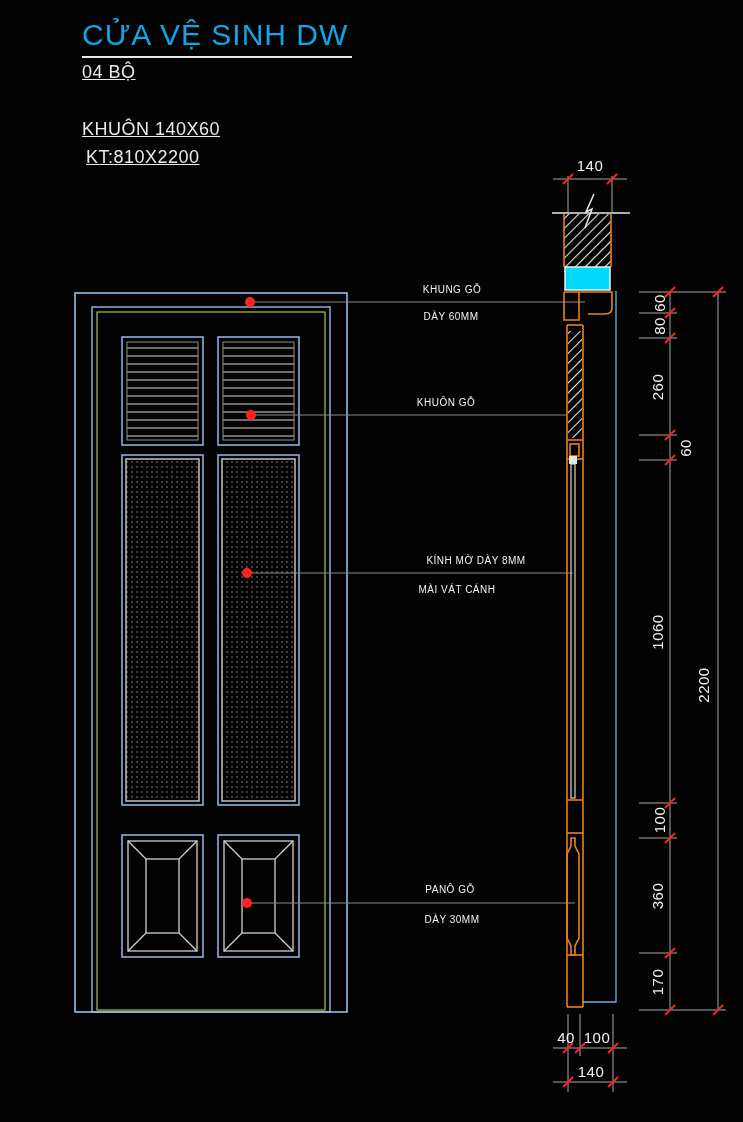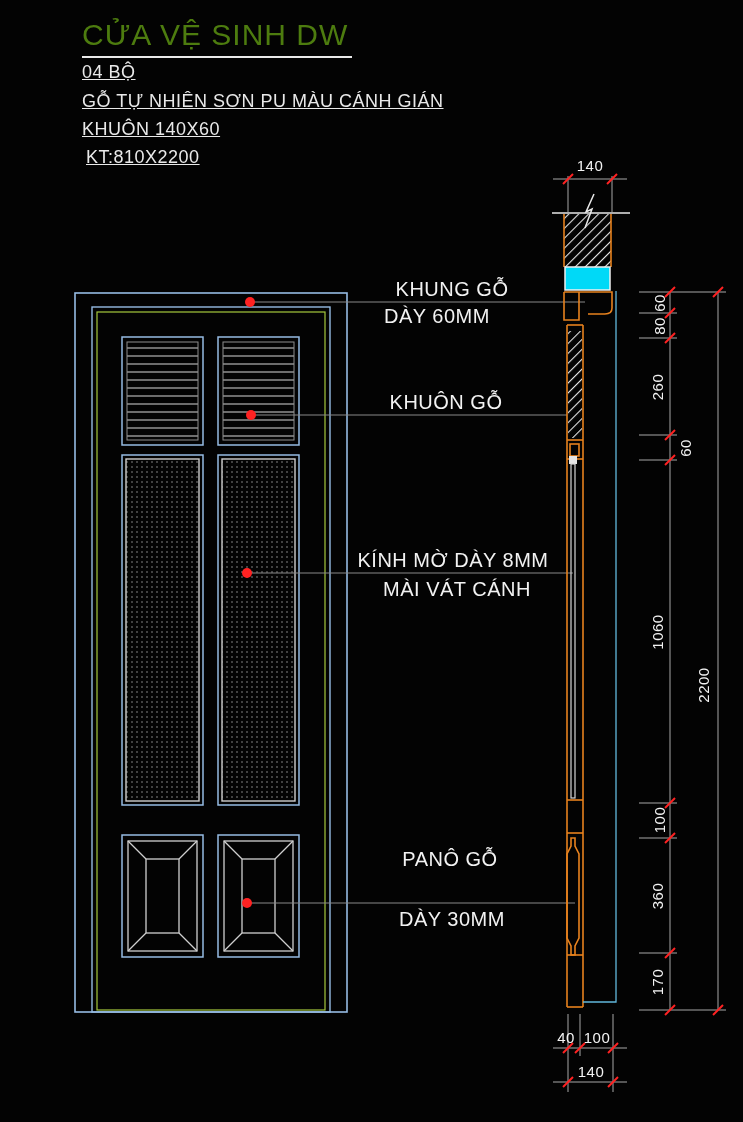--- a/index.html
+++ b/index.html
@@ -2,42 +2,41 @@
 <html><head>
 <meta charset="utf-8">
 <style>
   html,body{margin:0;padding:0;background:#000;}
   .canvas{
     position:relative;width:743px;height:1122px;background:#030303;overflow:hidden;
     font-family:"Liberation Sans", sans-serif;color:#f0f0f0;
   }
   .abs{position:absolute;}
   .title{
-    font-size:30px;letter-spacing:1px;color:#4d7c0f;
+    font-size:30px;letter-spacing:1px;color:#0ea5e9;
     border-bottom:2px solid #e9e9e9;padding:0 4px 5px 0;white-space:nowrap;
   }
   .subline{font-size:18px;letter-spacing:.5px;color:#e9e9e9;white-space:nowrap;text-decoration:underline;}
   .callout,.dim{
     position:absolute;transform:translate(-50%,-50%);
-    font-size:20px;letter-spacing:.5px;color:#f2f2f2;white-space:nowrap;text-align:center;
+    font-size:10px;letter-spacing:.5px;color:#f2f2f2;white-space:nowrap;text-align:center;
   }
   .dim{font-size:15px;}
   .dim.v{transform:translate(-50%,-50%) rotate(-90deg);}
   svg{position:absolute;left:0;top:0;}
 </style>
 </head>
 <body>
 
 <div class="canvas">
 
   <div class="abs" style="left:82px;top:18px">
     <span class="title">CỬA VỆ SINH DW</span>
   </div>
   <div class="abs subline" style="left:82px;top:62px">04 BỘ</div>
-  <div class="abs subline" style="left:82px;top:91px">GỖ TỰ NHIÊN SƠN PU MÀU CÁNH GIÁN</div>
   <div class="abs subline" style="left:82px;top:119px">KHUÔN 140X60</div>
   <div class="abs subline" style="left:86px;top:147px">KT:810X2200</div>
 
   <svg width="743" height="1122" viewBox="0 0 743 1122">
     <defs>
       <pattern id="hatchPat" width="7" height="7" patternUnits="userSpaceOnUse" patternTransform="rotate(45)">
         <line x1="0" y1="0" x2="0" y2="7" stroke="#e8e8e8" stroke-width="2.2"></line>
       </pattern>
       <pattern id="louverPat" width="8" height="8" patternUnits="userSpaceOnUse">
         <line x1="0" y1="4" x2="8" y2="4" stroke="#9a9a9a" stroke-width="1.4"></line>
@@ -184,25 +183,25 @@
       <line x1="713" y1="1015" x2="723" y2="1005"></line>
       <line x1="563" y1="1053" x2="573" y2="1043"></line>
       <line x1="575" y1="1053" x2="585" y2="1043"></line>
       <line x1="608" y1="1053" x2="618" y2="1043"></line>
       <line x1="563" y1="1087" x2="573" y2="1077"></line>
       <line x1="608" y1="1087" x2="618" y2="1077"></line>
     </g>
   </svg>
 
   <div class="callout" style="left:452px;top:289px">KHUNG GỖ</div>
-  <div class="callout" style="left:437px;top:316px">DÀY 60MM</div>
+  <div class="callout" style="left:451px;top:316px">DÀY 60MM</div>
   <div class="callout" style="left:446px;top:402px">KHUÔN GỖ</div>
-  <div class="callout" style="left:453px;top:560px">KÍNH MỜ DÀY 8MM</div>
+  <div class="callout" style="left:476px;top:560px">KÍNH MỜ DÀY 8MM</div>
   <div class="callout" style="left:457px;top:589px">MÀI VÁT CÁNH</div>
-  <div class="callout" style="left:450px;top:859px">PANÔ GỖ</div>
+  <div class="callout" style="left:450px;top:889px">PANÔ GỖ</div>
   <div class="callout" style="left:452px;top:919px">DÀY 30MM</div>
 
   <div class="dim" style="left:590px;top:165px">140</div>
   <div class="dim v" style="left:659px;top:303px">60</div>
   <div class="dim v" style="left:659px;top:326px">80</div>
   <div class="dim v" style="left:657px;top:387px">260</div>
   <div class="dim v" style="left:685px;top:448px">60</div>
   <div class="dim v" style="left:657px;top:632px">1060</div>
   <div class="dim v" style="left:659px;top:820px">100</div>
   <div class="dim v" style="left:657px;top:896px">360</div>

